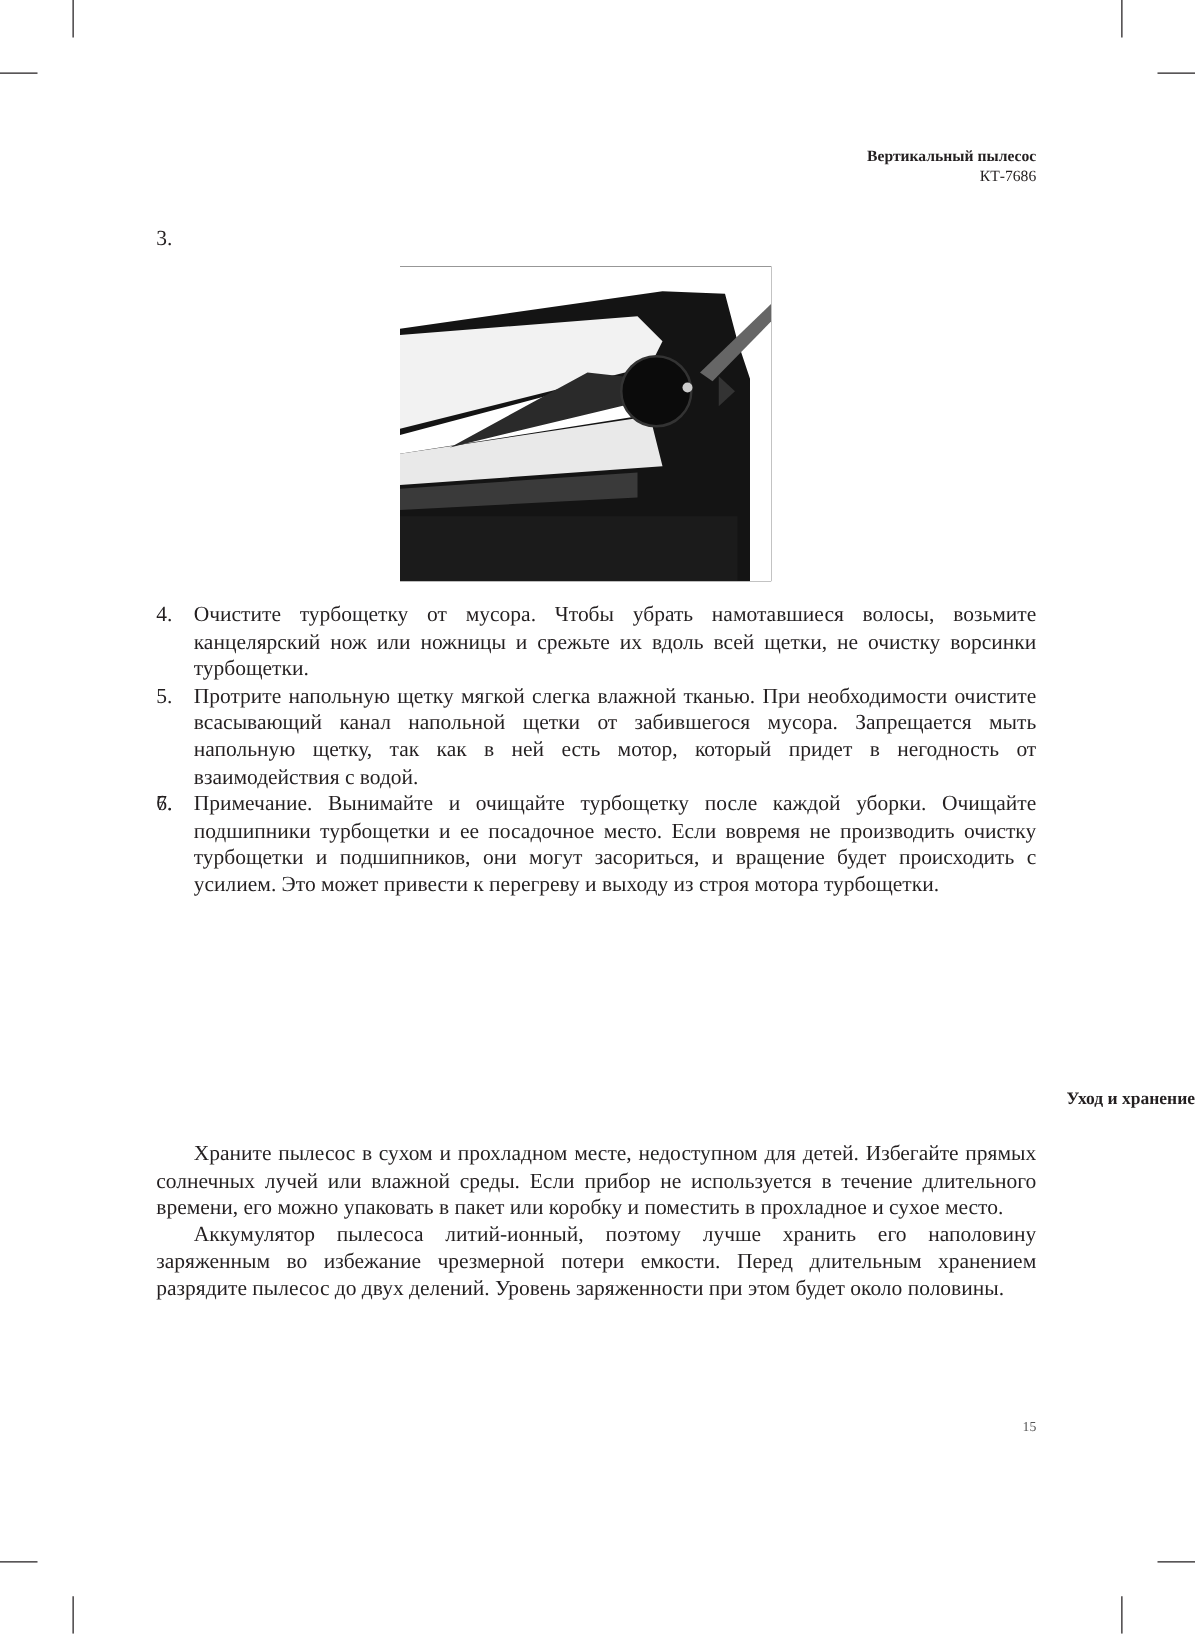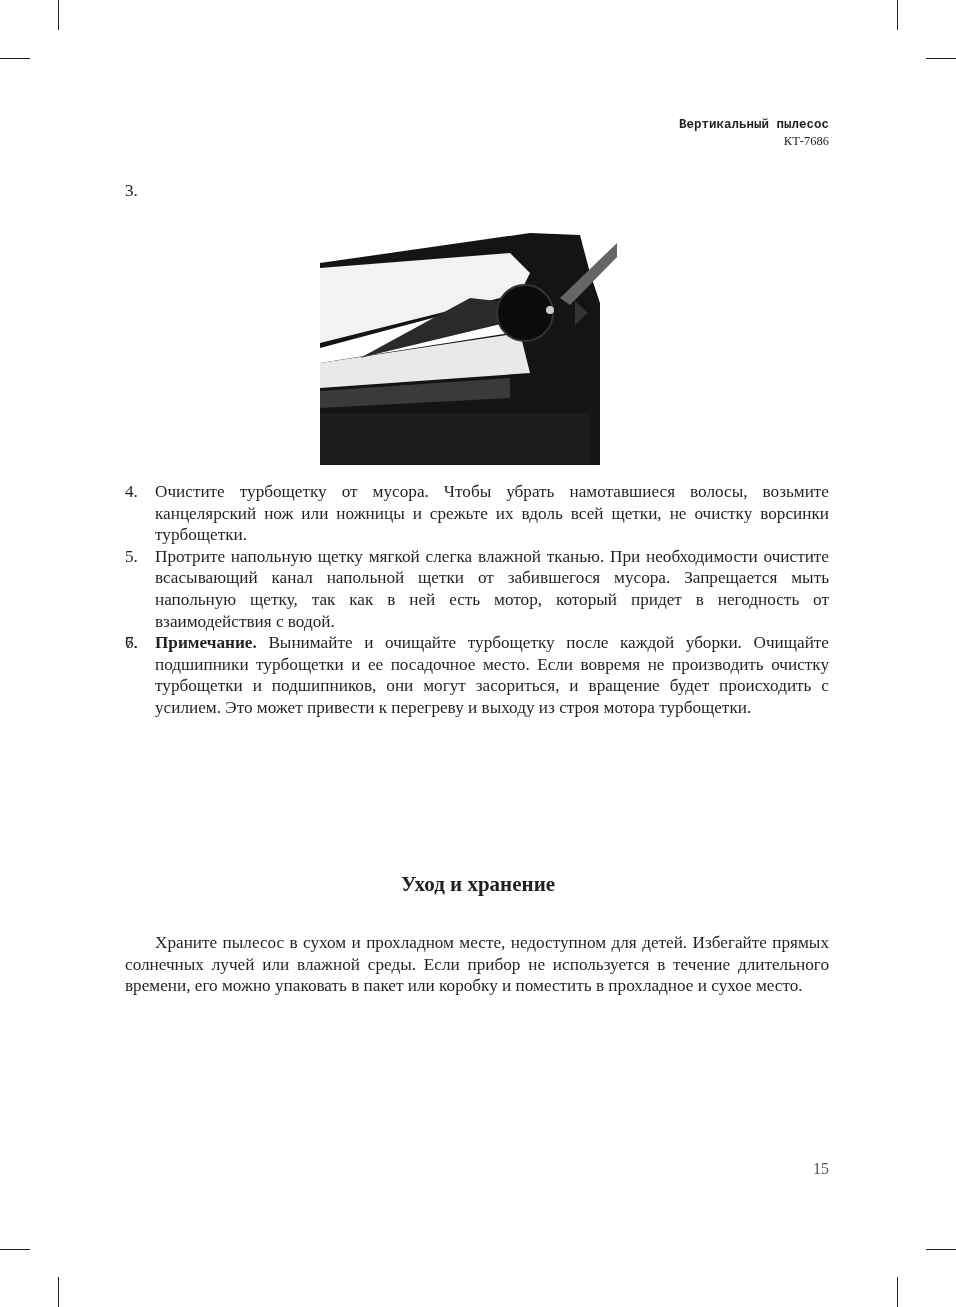--- a/index.html
+++ b/index.html
@@ -1,28 +1,28 @@
 <!DOCTYPE html>
 <html><head>
 <meta charset="utf-8">
 <style>
   html, body { margin:0; padding:0; }
   body { width:956px; height:1307px; background:#ffffff; position:relative; overflow:hidden;
          font-family:"Liberation Serif", "DejaVu Serif", serif; color:#231f20; }
   .crop { position:absolute; background:#231f20; }
   .header { position:absolute; right:127px; top:117px; text-align:right; font-size:12.5px; line-height:16px; }
-  .header .title { font-weight:bold;font-family:Liberation Mono, monospace; }
+  .header .title { font-weight:bold; }
   .content { position:absolute; left:125px; width:704px; font-size:17.2px; line-height:21.6px; text-align:justify; }
   .item { position:relative; padding-left:30px; }
   .item .num { position:absolute; left:0; top:0; }
-  .note b { font-weight:bold; }
+  .note b { font-weight:normal; }
   .figure { position:absolute; left:320px; top:213px; width:297px; height:252px; background:#111; overflow:hidden; }
-  h2 { position:absolute; left:0; width:956px; top:872px; margin:0; text-align:center; font-size:21px; font-weight:bold; }
+  h2 { position:absolute; left:0; width:956px; top:872px; margin:0; text-align:right; font-size:14px; font-weight:bold; }
   .para { text-indent:30px; margin:0; }
-  .pagenum { position:absolute; right:127px; top:1160px; font-size:16px; color:#555; }
+  .pagenum { position:absolute; right:127px; top:1136px; font-size:11px; color:#555; }
 </style>
 </head>
 <body>
 
 <div class="crop" style="left:58px;top:0;width:1px;height:30px;"></div>
 <div class="crop" style="left:0;top:58px;width:30px;height:1px;"></div>
 <div class="crop" style="left:897px;top:0;width:1px;height:30px;"></div>
 <div class="crop" style="left:926px;top:58px;width:30px;height:1px;"></div>
 <div class="crop" style="left:58px;top:1277px;width:1px;height:30px;"></div>
 <div class="crop" style="left:0;top:1249px;width:30px;height:1px;"></div>
@@ -72,17 +72,18 @@
   <div class="item">
     <span class="num">7.</span>
   </div>
   <div class="item note">
     <b>Примечание.</b><span> Вынимайте и очищайте турбощетку после каждой уборки. Очищайте подшипники турбощетки и ее посадочное место. Если вовремя не производить очистку турбощетки и подшипников, они могут засориться, и вращение будет происходить с усилием. Это может привести к перегреву и выходу из строя мотора турбощетки.</span>
   </div>
 </div>
 
 <h2>Уход и хранение</h2>
 
-<div class="content" style="top:932px;">
+<div class="content" style="top:912px;">
   <p class="para">Храните пылесос в сухом и прохладном месте, недоступном для детей. Избегайте прямых солнечных лучей или влажной среды. Если прибор не используется в течение длительного времени, его можно упаковать в пакет или коробку и поместить в прохладное и сухое место.</p>
+  <p class="para">Аккумулятор пылесоса литий-ионный, поэтому лучше хранить его наполовину заряженным во избежание чрезмерной потери емкости. Перед длительным хранением разрядите пылесос до двух делений. Уровень заряженности при этом будет около половины.</p>
 </div>
 
 <div class="pagenum">15</div>
 
 </body></html>

